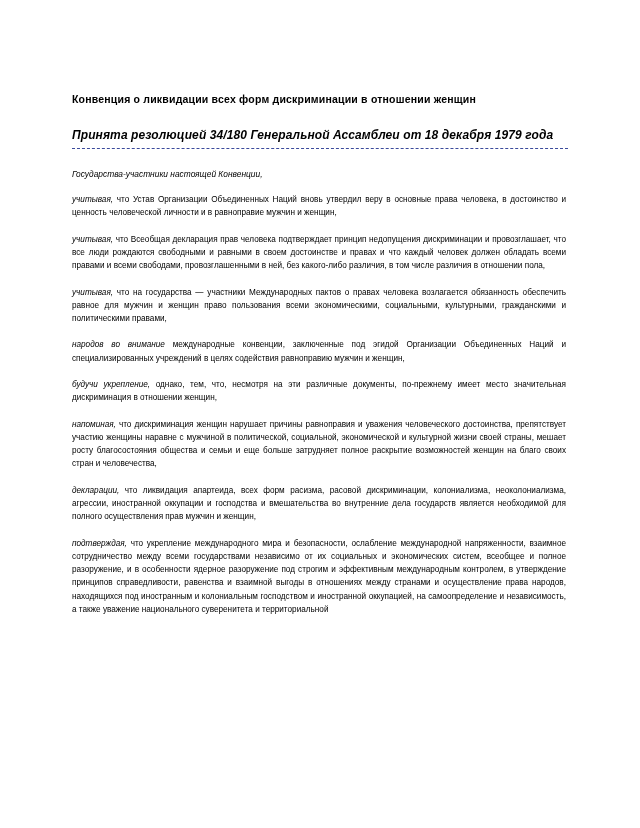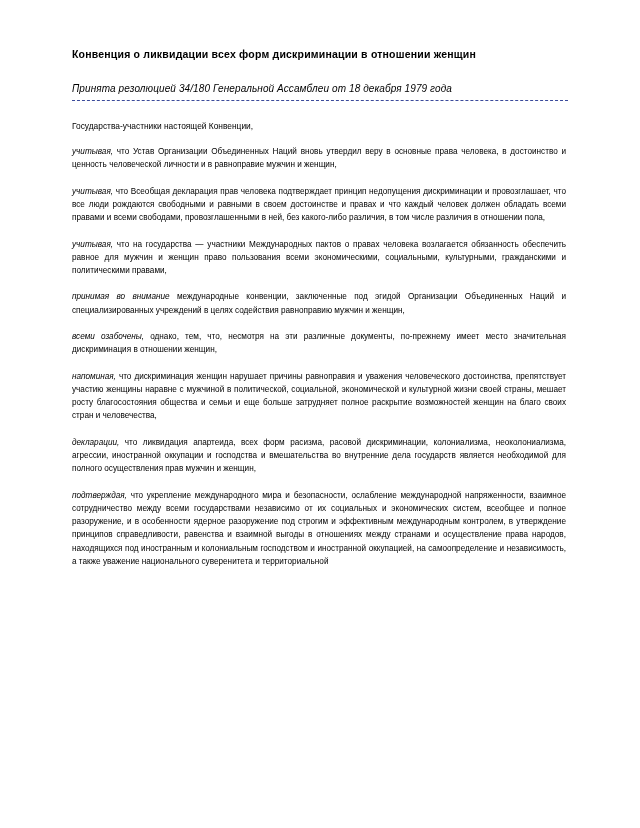--- a/index.html
+++ b/index.html
@@ -12,44 +12,45 @@
     height: 828px;
     font-family: "Liberation Sans", sans-serif;
     color: #000000;
     overflow: hidden;
   }
   .page {
     position: relative;
     width: 640px;
     height: 828px;
     box-sizing: border-box;
-    padding: 47px 72px 20px 72px;
+    padding: 92px 72px 20px 72px;
   }
   .doc-title {
     font-size: 10.5px;
     font-weight: bold;
     line-height: 1.35;
     margin: 0 0 22px 0;
     letter-spacing: 0.2px;
   }
   .doc-subtitle {
-    font-size: 10px;
+    font-size: 12px;
     font-style: italic;
-    font-weight: normal;
+    font-weight: bold;
     margin: 8px 0 6px 0;
     letter-spacing: 0.1px;
   }
   .rule {
     border: none;
     border-top: 1px dashed #3b4a9b;
     margin: 0 0 20px 0;
     height: 0;
   }
   .preamble-lead {
     font-size: 8.4px;
+    font-style: italic;
     margin: 0 0 14px 0;
   }
   .para {
     font-size: 8.2px;
     line-height: 1.62;
     text-align: justify;
     margin: 0 2px 13px 0;
   }
   .para .lead {
     font-style: italic;
@@ -65,20 +66,20 @@
   <div class="doc-subtitle">Принята резолюцией 34/180 Генеральной Ассамблеи от 18 декабря 1979 года</div>
 
   <hr class="rule">
 
   <div class="preamble-lead">Государства-участники настоящей Конвенции,</div>
 
   <div id="paragraphs">
       <div class="para"><span class="lead">учитывая,</span><span> что Устав Организации Объединенных Наций вновь утвердил веру в основные права человека, в достоинство и ценность человеческой личности и в равноправие мужчин и женщин,</span></div>
       <div class="para"><span class="lead">учитывая,</span><span> что Всеобщая декларация прав человека подтверждает принцип недопущения дискриминации и провозглашает, что все люди рождаются свободными и равными в своем достоинстве и правах и что каждый человек должен обладать всеми правами и всеми свободами, провозглашенными в ней, без какого-либо различия, в том числе различия в отношении пола,</span></div>
       <div class="para"><span class="lead">учитывая,</span><span> что на государства — участники Международных пактов о правах человека возлагается обязанность обеспечить равное для мужчин и женщин право пользования всеми экономическими, социальными, культурными, гражданскими и политическими правами,</span></div>
-      <div class="para"><span class="lead">принимая во внимание</span><span> международные конвенции, заключенные под эгидой Организации Объединенных Наций и специализированных учреждений в целях содействия равноправию мужчин и женщин,</span></div>
-      <div class="para"><span class="lead">всеми озабочены,</span><span> однако, тем, что, несмотря на эти различные документы, по-прежнему имеет место значительная дискриминация в отношении женщин,</span></div>
+      <div class="para"><span class="lead">народов во внимание</span><span> международные конвенции, заключенные под эгидой Организации Объединенных Наций и специализированных учреждений в целях содействия равноправию мужчин и женщин,</span></div>
+      <div class="para"><span class="lead">будучи укрепление,</span><span> однако, тем, что, несмотря на эти различные документы, по-прежнему имеет место значительная дискриминация в отношении женщин,</span></div>
       <div class="para"><span class="lead">напоминая,</span><span> что дискриминация женщин нарушает причины равноправия и уважения человеческого достоинства, препятствует участию женщины наравне с мужчиной в политической, социальной, экономической и культурной жизни своей страны, мешает росту благосостояния общества и семьи и еще больше затрудняет полное раскрытие возможностей женщин на благо своих стран и человечества,</span></div>
       <div class="para"><span class="lead">декларации,</span><span> что ликвидация апартеида, всех форм расизма, расовой дискриминации, колониализма, неоколониализма, агрессии, иностранной оккупации и господства и вмешательства во внутренние дела государств является необходимой для полного осуществления прав мужчин и женщин,</span></div>
       <div class="para"><span class="lead">подтверждая,</span><span> что укрепление международного мира и безопасности, ослабление международной напряженности, взаимное сотрудничество между всеми государствами независимо от их социальных и экономических систем, всеобщее и полное разоружение, и в особенности ядерное разоружение под строгим и эффективным международным контролем, в утверждение принципов справедливости, равенства и взаимной выгоды в отношениях между странами и осуществление права народов, находящихся под иностранным и колониальным господством и иностранной оккупацией, на самоопределение и независимость, а также уважение национального суверенитета и территориальной</span></div>
     </div>
 
 </div>
 
 </body></html>

